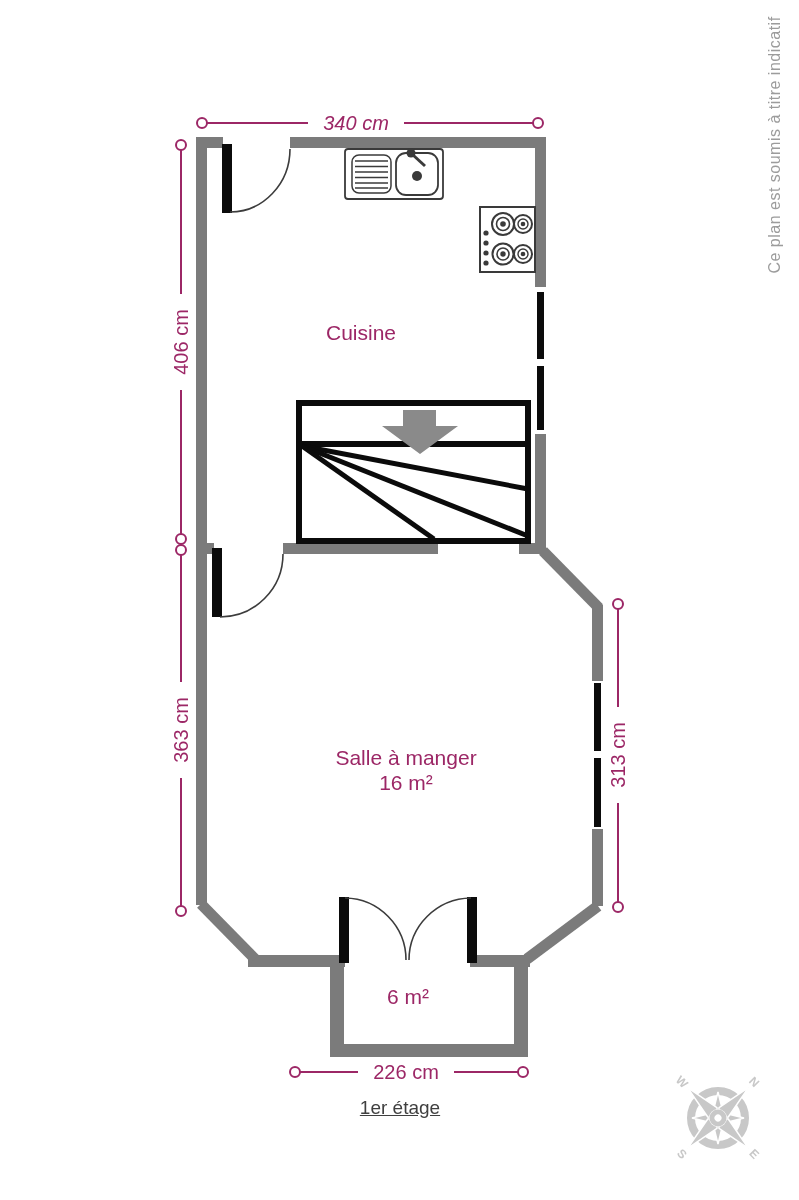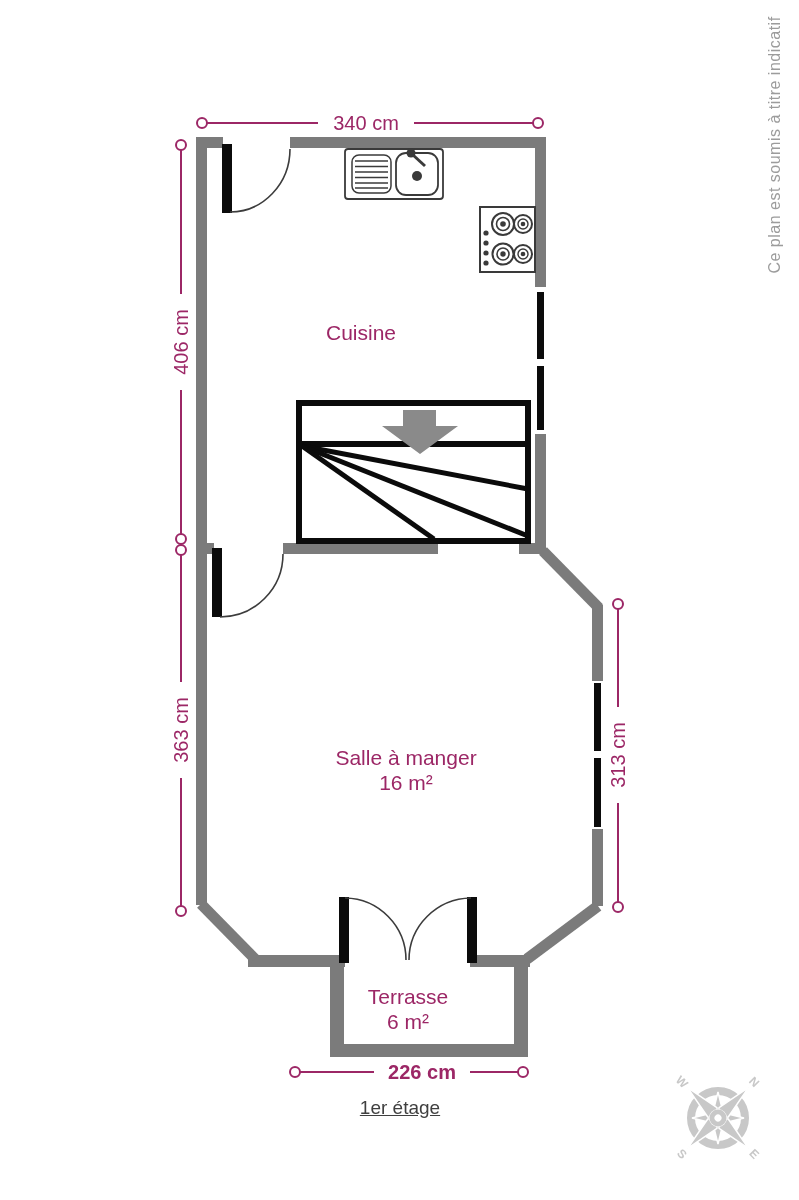--- a/index.html
+++ b/index.html
@@ -206,41 +206,40 @@
       </g>
       <circle r="9" fill="#ffffff"></circle>
       <circle class="compass-ring" r="6" stroke-width="5"></circle>
       <text class="compass-letter" x="0" y="-51">N</text>
       <text class="compass-letter" x="51" y="0">E</text>
       <text class="compass-letter" x="0" y="51">S</text>
       <text class="compass-letter" x="-51" y="0">W</text>
     </g>
   </svg>
 
-  <div class="label dim-label" style="left:318px; top:111px;">340 cm</div>
+  <div class="label dim-label" style="left:308px; top:111px;font-style:italic;">340 cm</div>
 
   <div class="label dim-label rot" style="left:133px; top:330px;">406 cm</div>
 
   <div class="label dim-label rot" style="left:133px; top:718px;">363 cm</div>
 
   <div class="label dim-label rot" style="left:570px; top:743px;">313 cm</div>
 
-  <div class="label dim-label" style="left:374px; top:1060px;font-weight:bold;">226 cm</div>
+  <div class="label dim-label" style="left:358px; top:1060px;">226 cm</div>
 
   <div class="label room-label" style="left:281px; top:320px; width:160px;">
     <div>Cuisine</div>
   </div>
 
   <div class="label room-label" style="left:296px; top:745px; width:220px;">
     <div>Salle à manger</div>
     <div>16 m²</div>
   </div>
 
   <div class="label room-label" style="left:328px; top:984px; width:160px;">
-    <div>Terrasse</div>
     <div>6 m²</div>
   </div>
 
   <div class="floor-label" style="left:320px; top:1097px;">1er étage</div>
 
   <div class="watermark" style="left:635px; top:135px;">Ce plan est soumis à titre indicatif</div>
 
 </div>
 
 </body></html>

